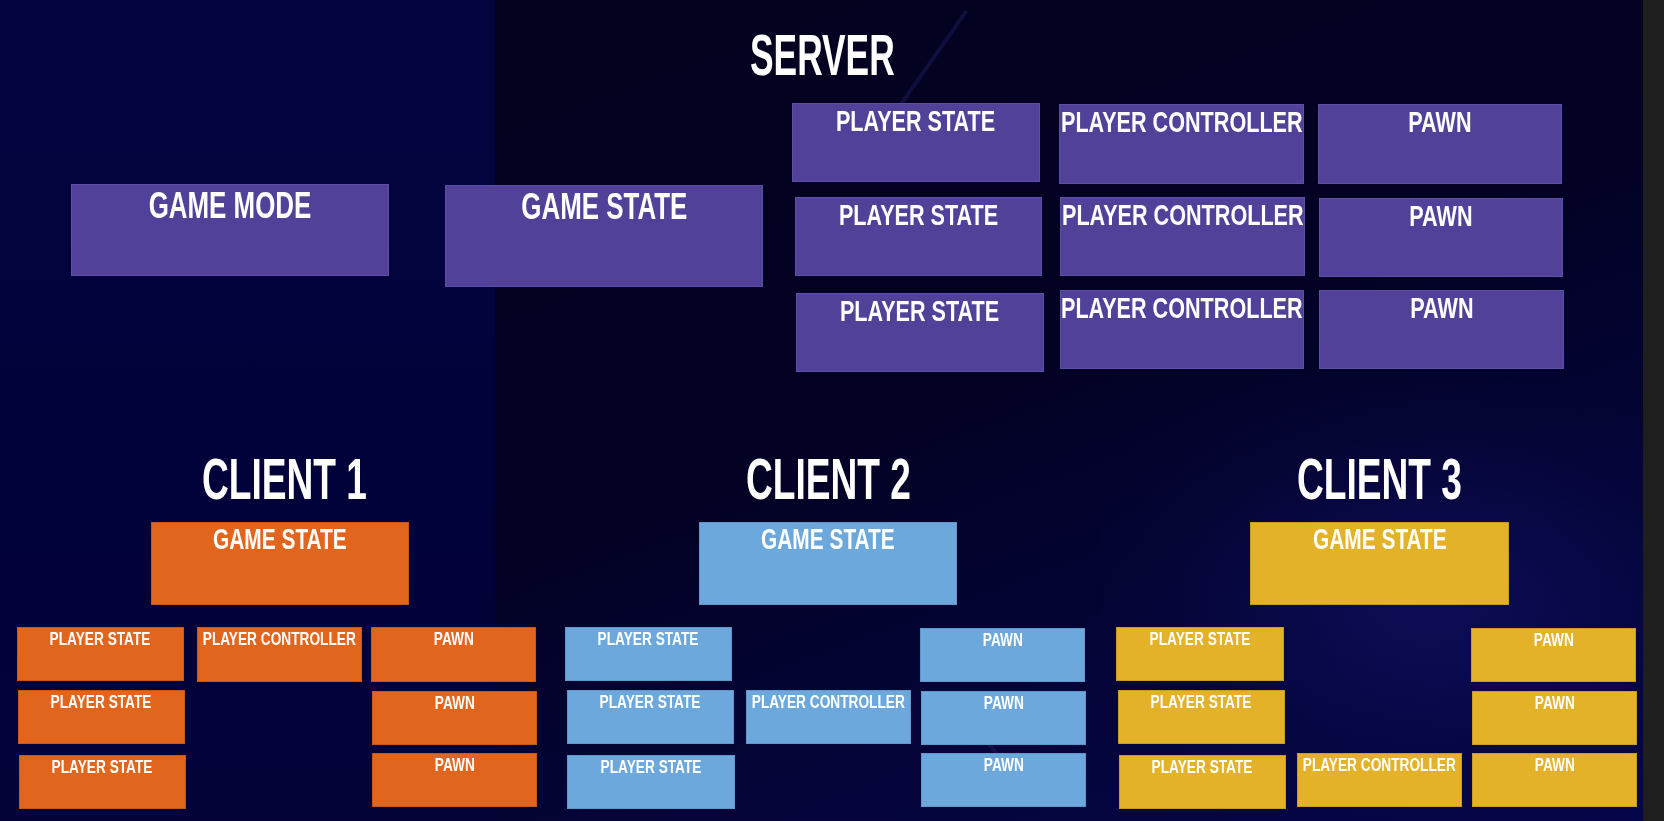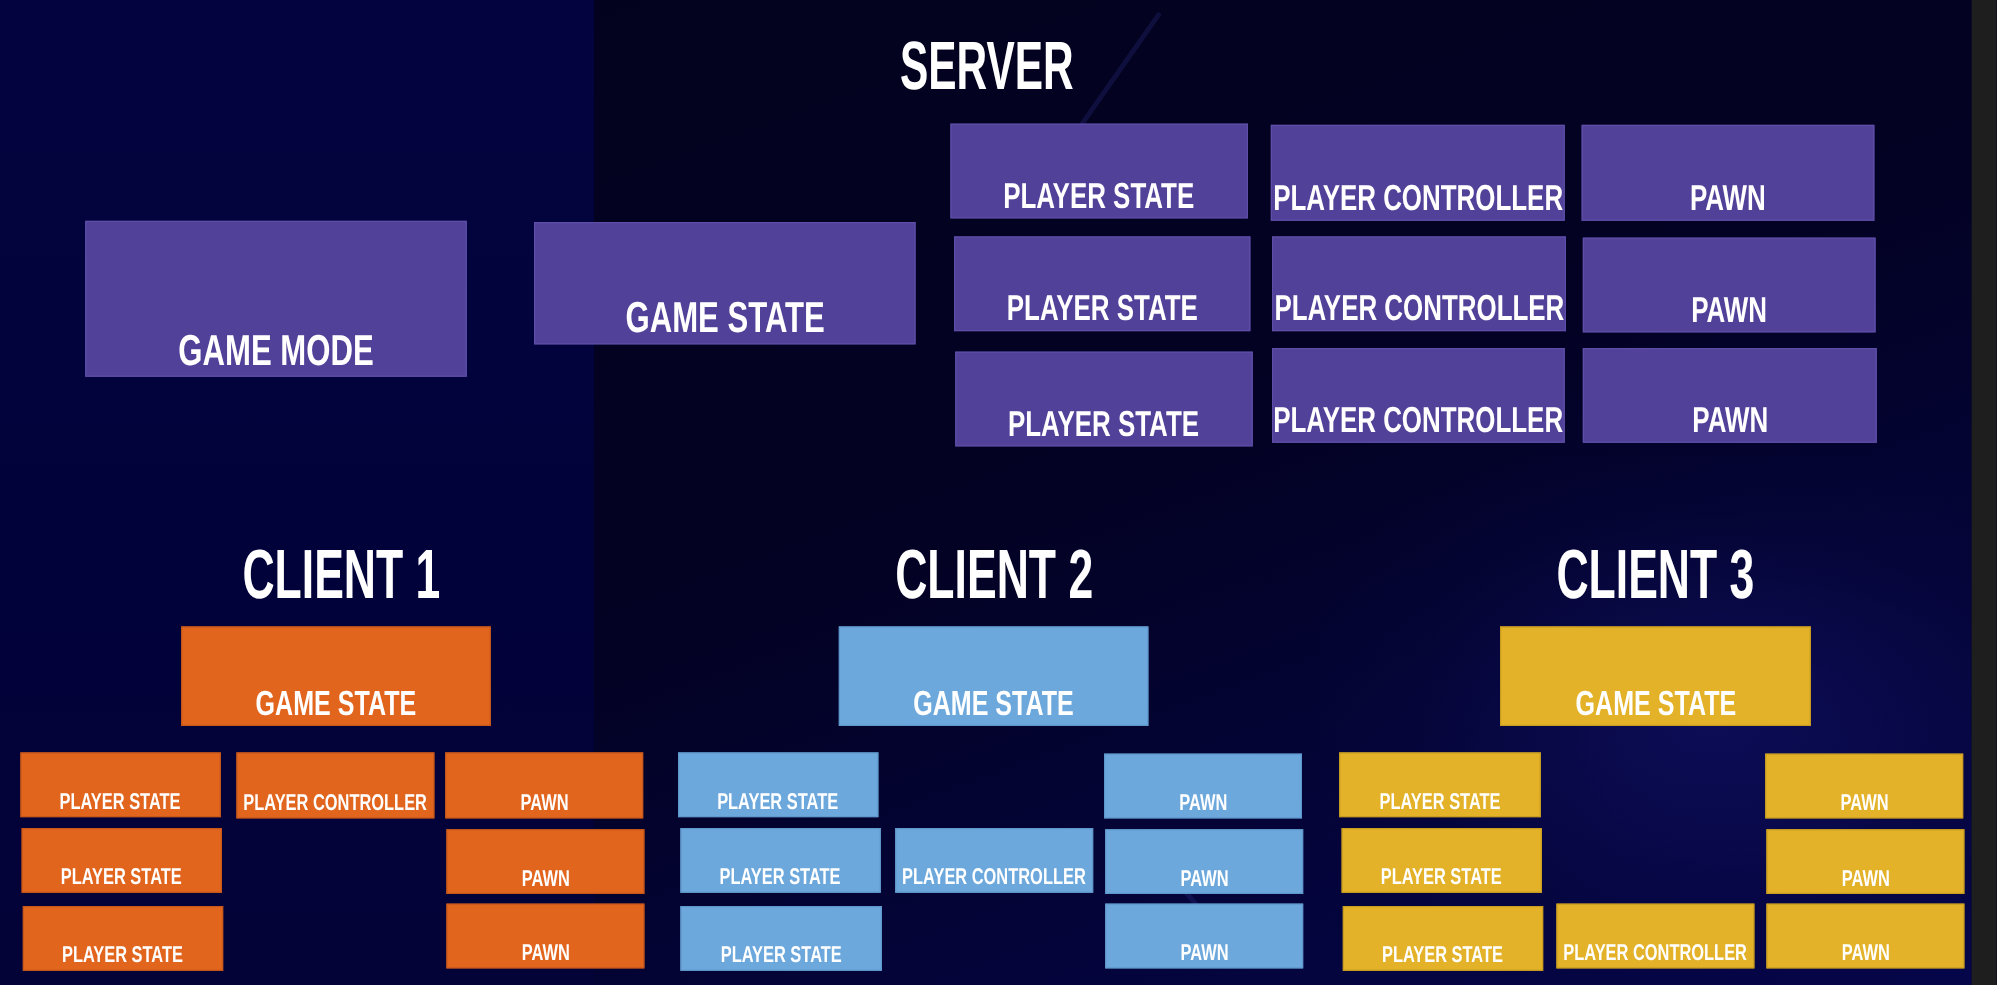--- a/index.html
+++ b/index.html
@@ -24,21 +24,21 @@
     position: absolute; width: 4px; background: rgba(40,40,120,0.35);
   }
   .sidebar-strip {
     position: absolute; left: 1643px; top: 0; width: 21px; height: 821px; background: #1e1e1e;
   }
   .title {
     position: absolute; color: #ffffff; font-weight: 700; white-space: nowrap;
     transform-origin: left top; letter-spacing: 0px;
   }
   .box {
-    position: absolute; display: flex; align-items: flex-end; justify-content: center;
+    position: absolute; display: flex; align-items: flex-start; justify-content: center;
     box-sizing: border-box; overflow: visible;
   }
   .box span {
     color: #ffffff; font-weight: 700; white-space: nowrap; display: inline-block;
     transform: scaleX(0.72);
   }
   .purple { background: #514199; border: 1px solid #5e4ea8; }
   .orange { background: #e2651e; border: 1px solid #c8571a; }
   .blue   { background: #6ca8dc; border: 1px solid #5f98cc; }
   .yellow { background: #e3b228; border: 1px solid #c99d20; }
@@ -53,21 +53,21 @@
 <div class="bg-left"></div>
 <div class="bg-mid"></div>
 <div class="bg-glow"></div>
 <div class="bg-streak" style="left:930px;top:0;height:120px;transform:rotate(35deg);"></div>
 <div class="bg-streak" style="left:1000px;top:700px;height:120px;transform:rotate(-40deg);"></div>
 <div class="sidebar-strip"></div>
 
 <div>
   <div class="title" style="left:750px;top:22px;font-size:57px;transform:scaleX(0.62);">SERVER</div>
 
-  <div class="box purple lg" style="left:71px;top:184px;width:318px;height:130px;">
+  <div class="box purple lg" style="left:71px;top:184px;width:318px;height:92px;">
     <span>GAME MODE</span>
   </div>
   <div class="box purple lg" style="left:445px;top:185px;width:318px;height:102px;">
     <span>GAME STATE</span>
   </div>
 
   <div class="box purple md" style="left:792px;top:103px;width:248px;height:79px;">
     <span>PLAYER STATE</span>
   </div>
   <div class="box purple md" style="left:795px;top:197px;width:247px;height:79px;">

